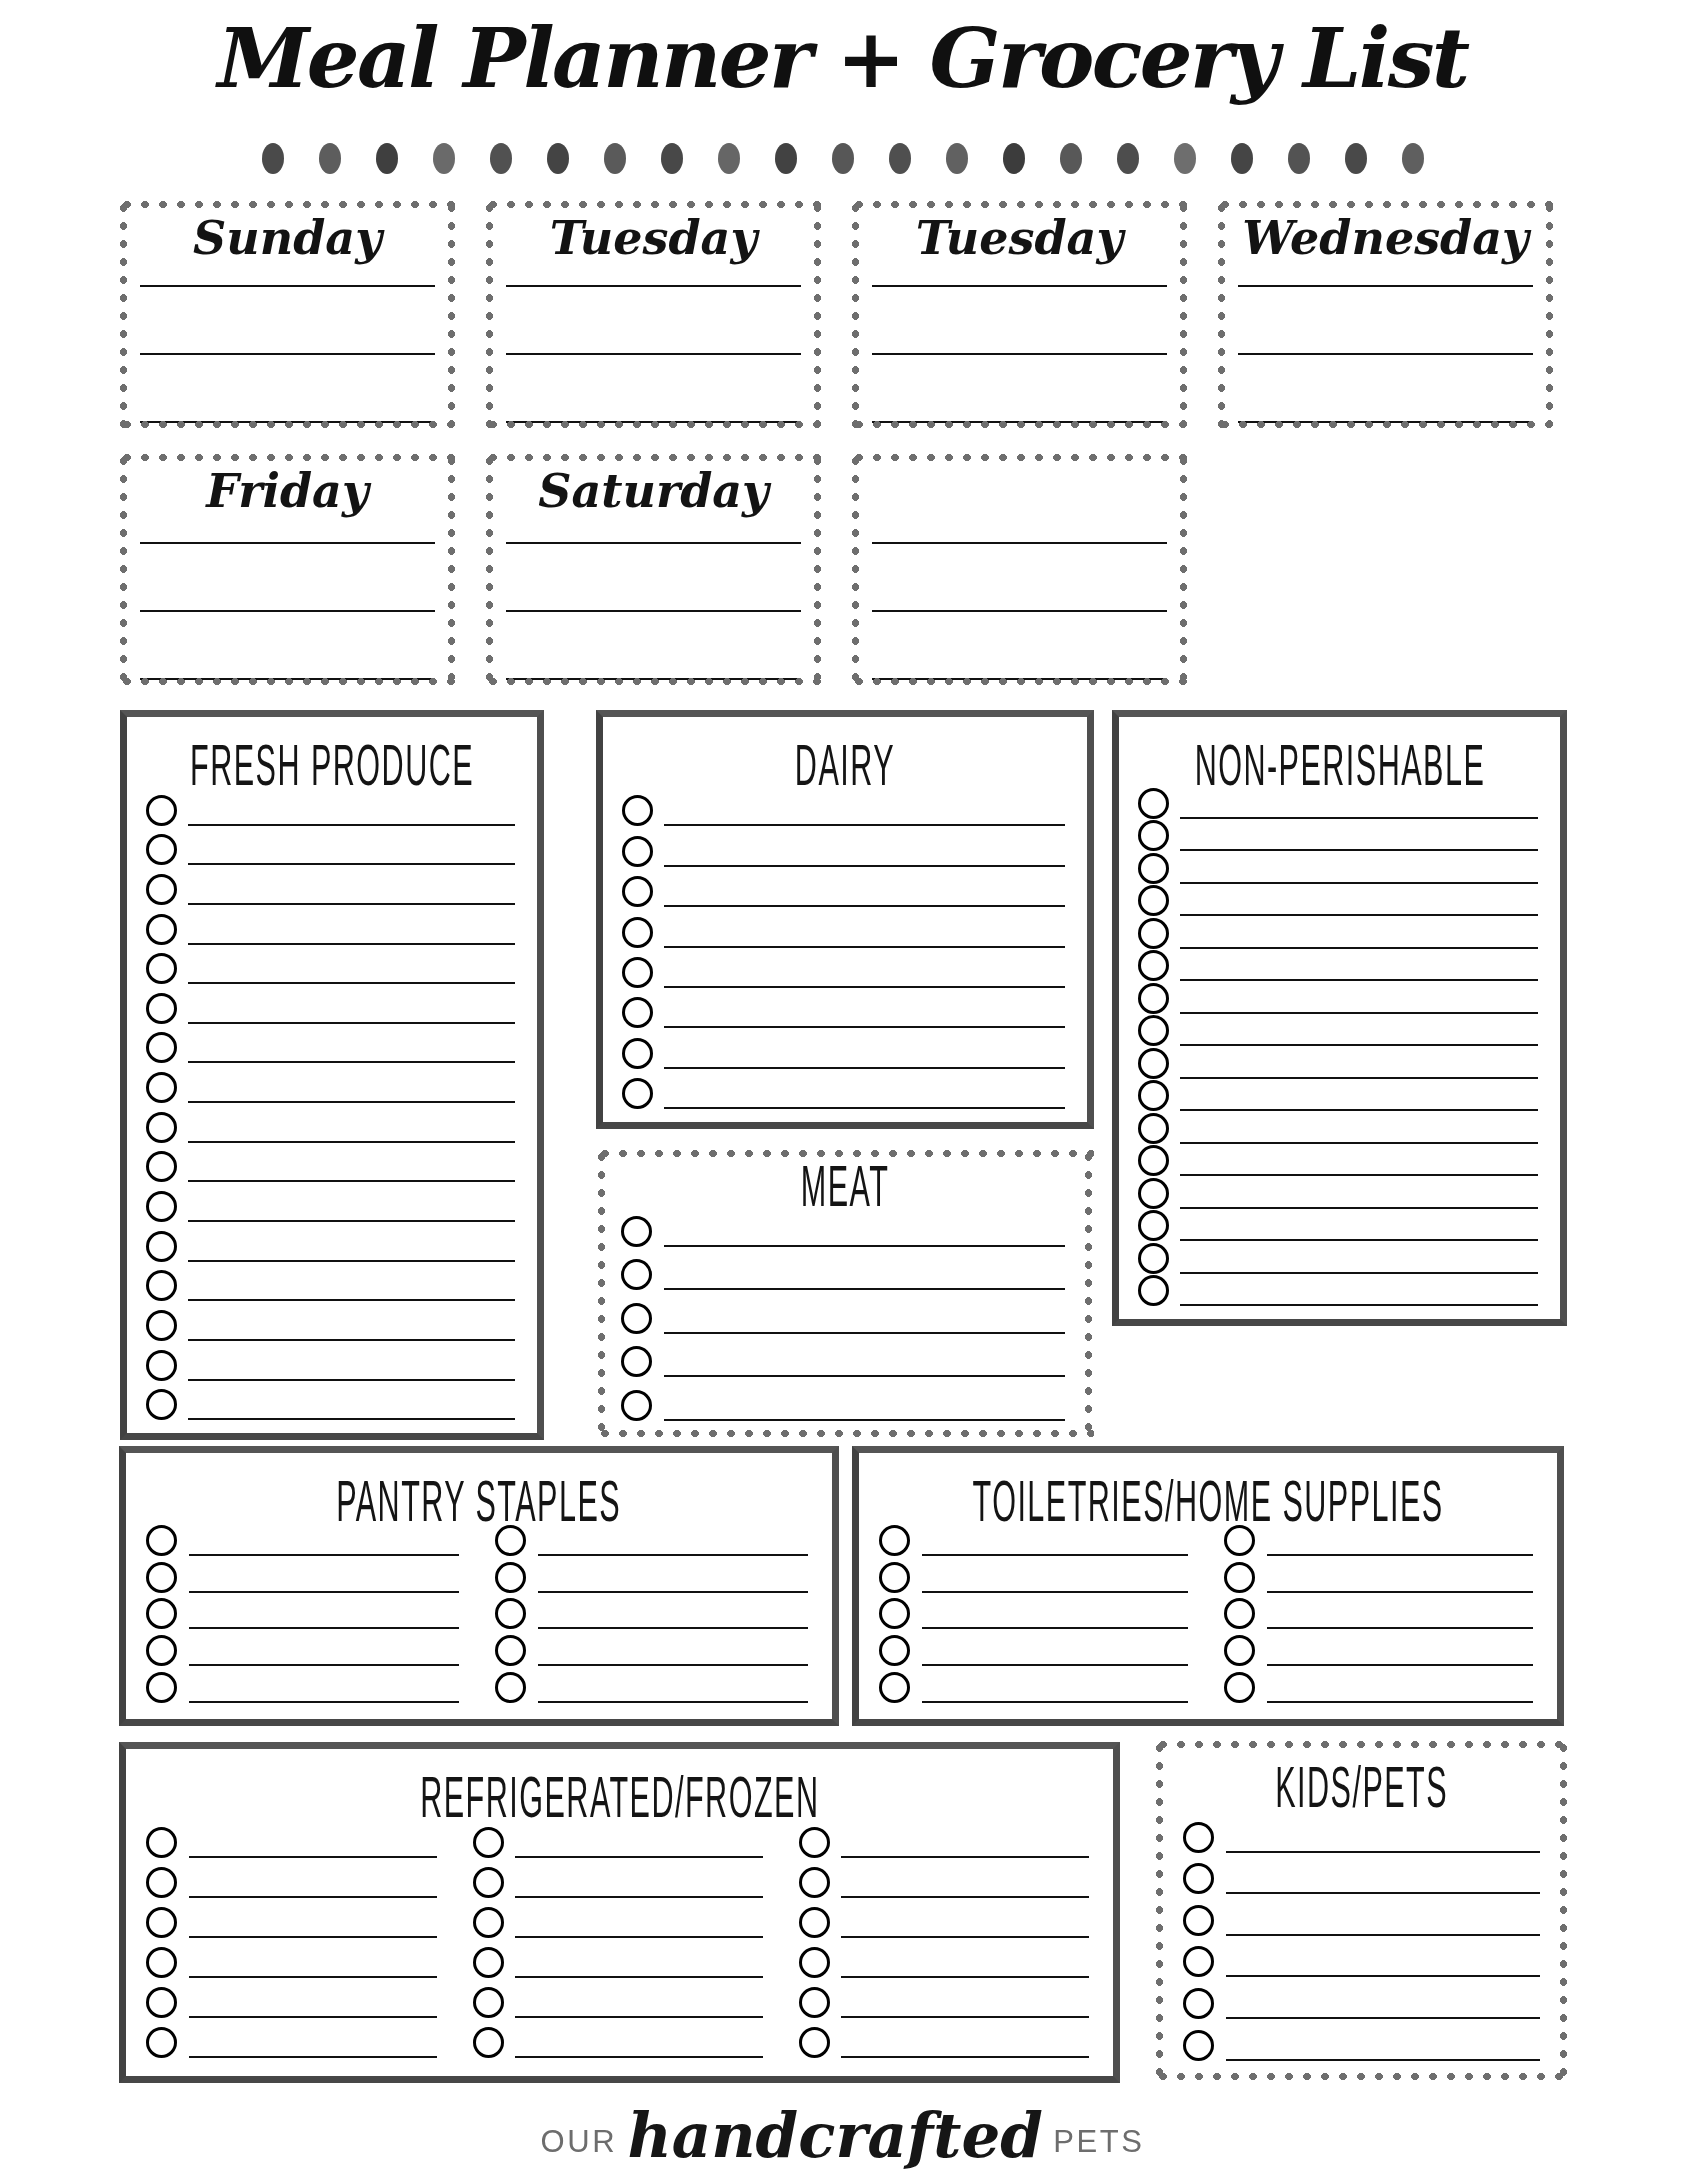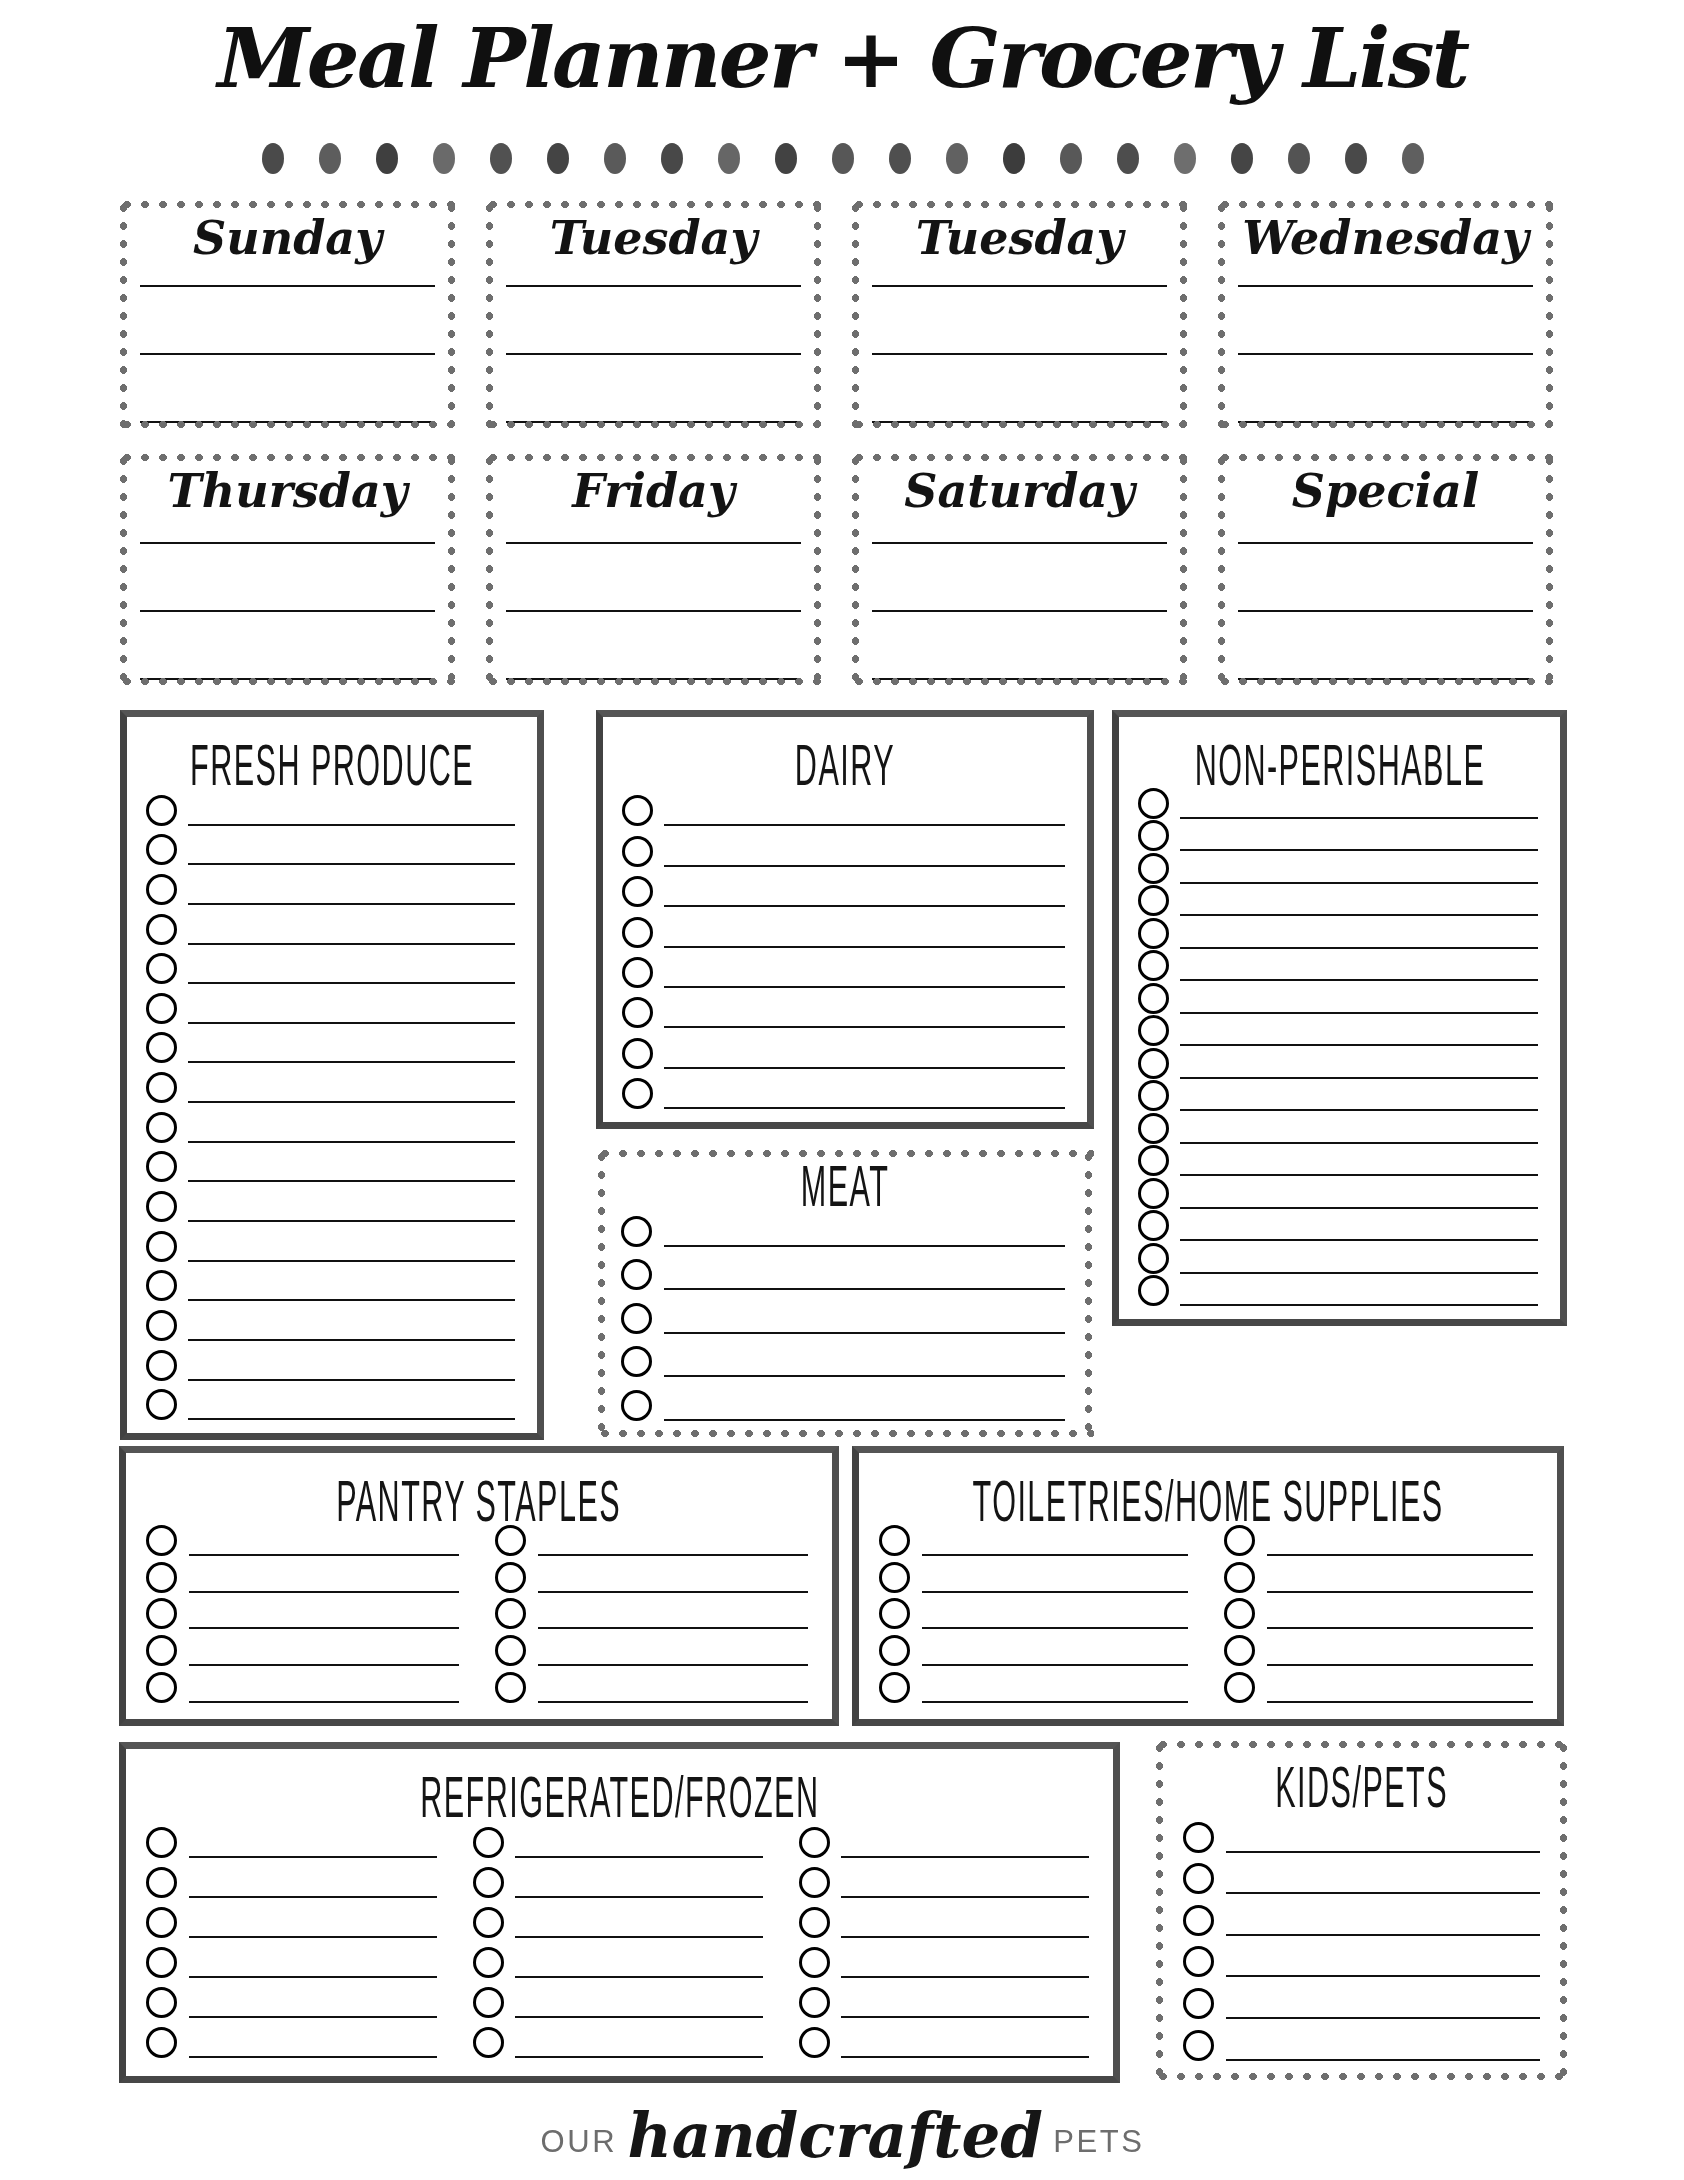--- a/index.html
+++ b/index.html
@@ -181,57 +181,44 @@
           <div class="writeline" style="border-color: rgb(17, 17, 17);"></div>
           <div class="writeline" style="border-color: rgb(17, 17, 17);"></div>
           <div class="writeline" style="border-color: rgb(17, 17, 17);"></div>
         </div>
     <i class="e t"></i>
         <i class="e b"></i>
         <i class="e l"></i>
         <i class="e r"></i>
       </div>
     <div class="day-box dotbox" style="--dotc: #6e6e6e;">
-      <div class="day-label">Thursday</div>
+      <div class="day-label">Friday</div>
       <div class="day-lines">
           <div class="writeline" style="border-color: rgb(17, 17, 17);"></div>
           <div class="writeline" style="border-color: rgb(17, 17, 17);"></div>
           <div class="writeline" style="border-color: rgb(17, 17, 17);"></div>
         </div>
     <i class="e t"></i>
         <i class="e b"></i>
         <i class="e l"></i>
         <i class="e r"></i>
       </div>
     <div class="day-box dotbox" style="--dotc: #6e6e6e;">
-      <div class="day-label">Friday</div>
+      <div class="day-label">Saturday</div>
       <div class="day-lines">
           <div class="writeline" style="border-color: rgb(17, 17, 17);"></div>
           <div class="writeline" style="border-color: rgb(17, 17, 17);"></div>
           <div class="writeline" style="border-color: rgb(17, 17, 17);"></div>
         </div>
     <i class="e t"></i>
         <i class="e b"></i>
         <i class="e l"></i>
         <i class="e r"></i>
       </div>
     <div class="day-box dotbox" style="--dotc: #6e6e6e;">
-      <div class="day-label">Saturday</div>
-      <div class="day-lines">
-          <div class="writeline" style="border-color: rgb(17, 17, 17);"></div>
-          <div class="writeline" style="border-color: rgb(17, 17, 17);"></div>
-          <div class="writeline" style="border-color: rgb(17, 17, 17);"></div>
-        </div>
-    <i class="e t"></i>
-        <i class="e b"></i>
-        <i class="e l"></i>
-        <i class="e r"></i>
-      </div>
-    <div class="day-box dotbox" style="--dotc: #6e6e6e;">
-      <div class="day-label">Special</div>
       <div class="day-lines">
           <div class="writeline" style="border-color: rgb(17, 17, 17);"></div>
           <div class="writeline" style="border-color: rgb(17, 17, 17);"></div>
           <div class="writeline" style="border-color: rgb(17, 17, 17);"></div>
         </div>
     <i class="e t"></i>
         <i class="e b"></i>
         <i class="e l"></i>
         <i class="e r"></i>
       </div>

